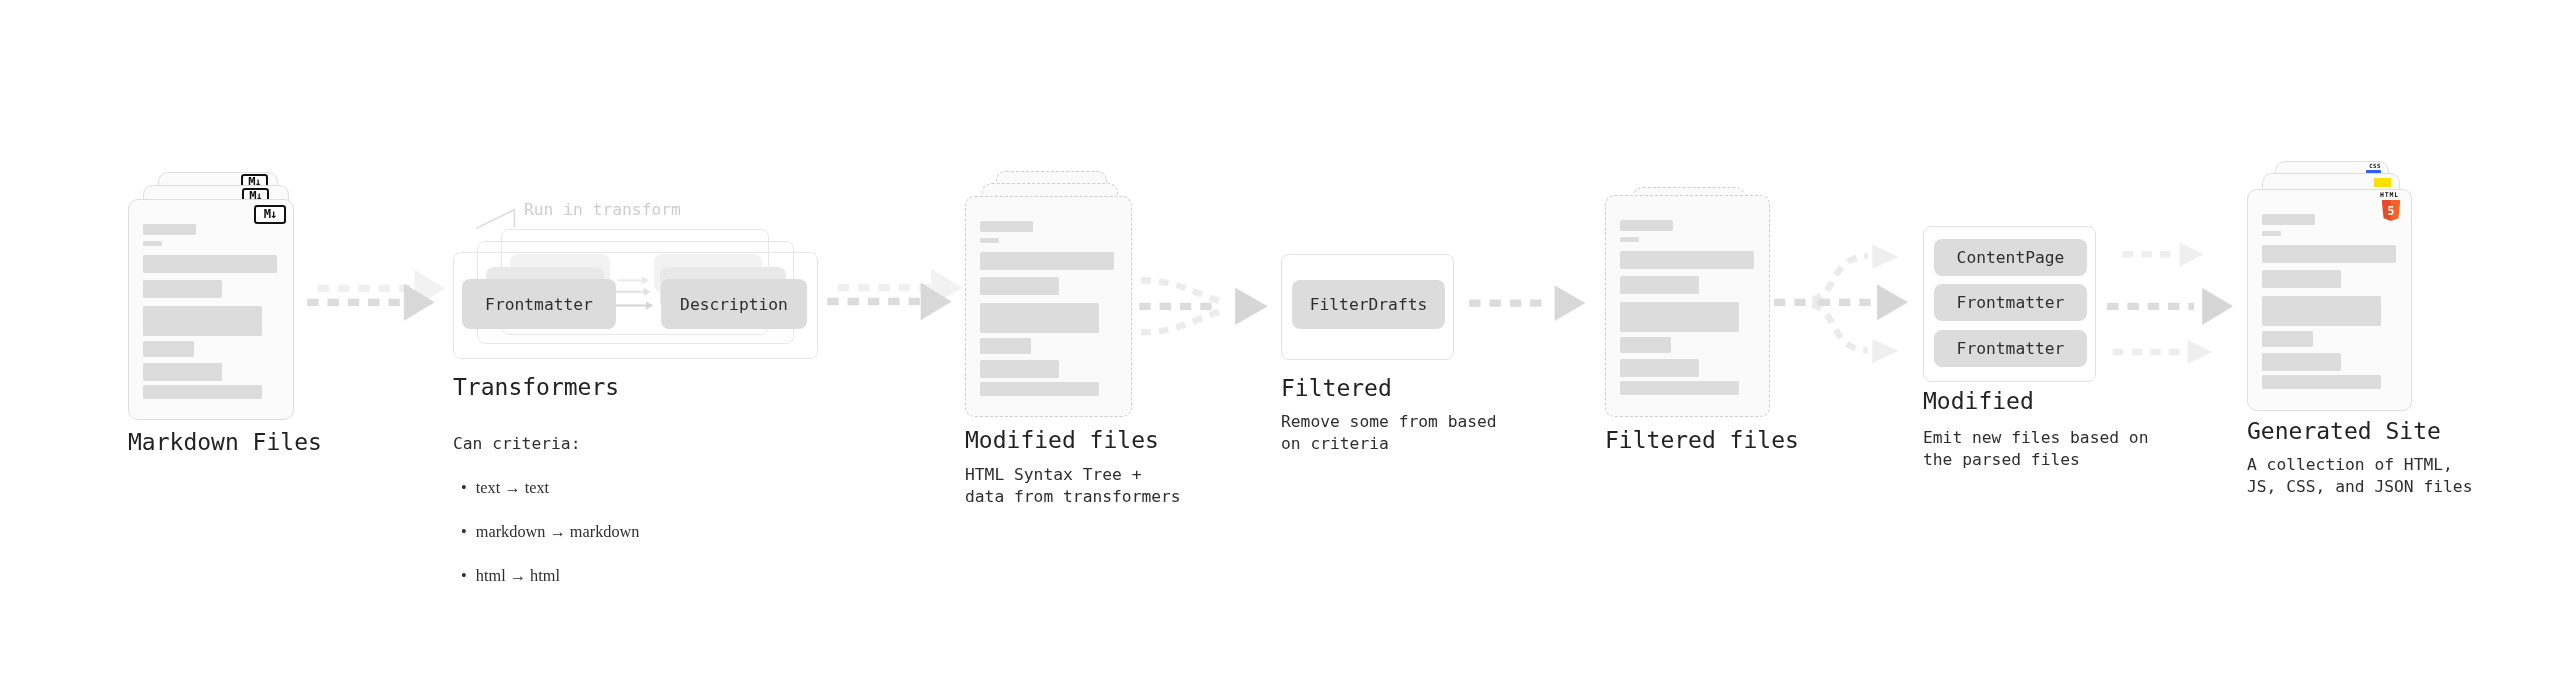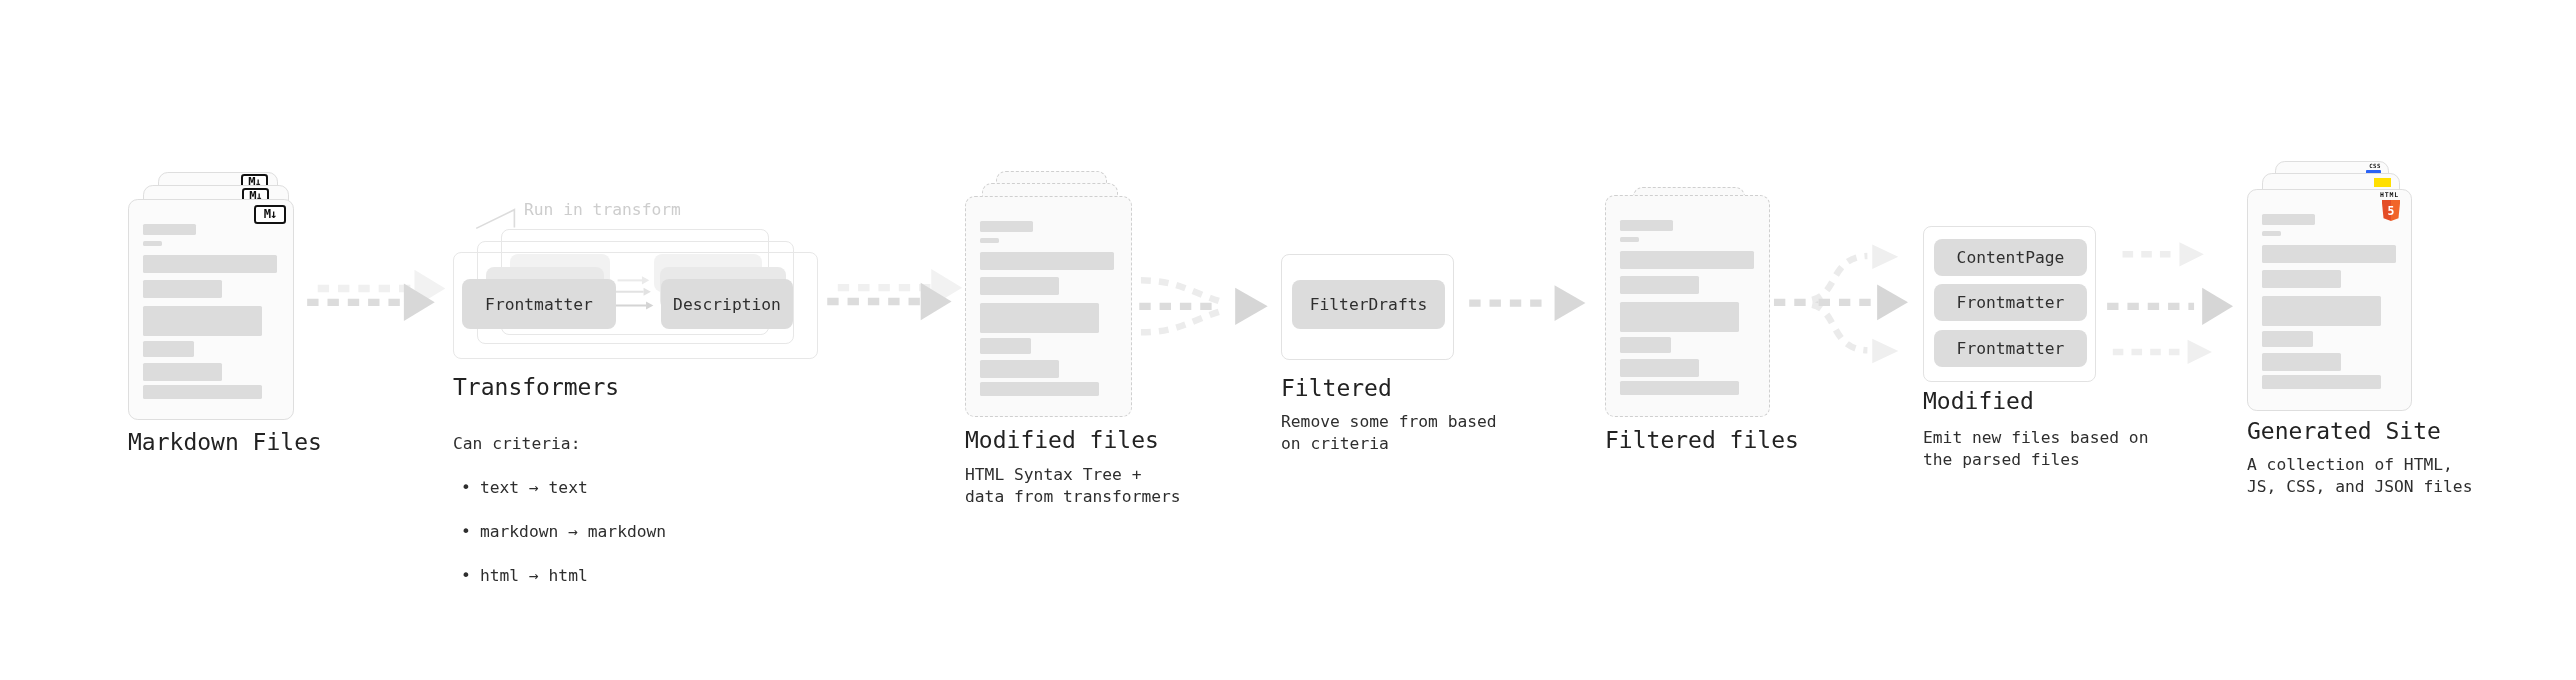--- a/index.html
+++ b/index.html
@@ -24,21 +24,21 @@
   .gbox { position:absolute; background:#dcdcdc; border-radius:8.1px; display:flex; align-items:center; justify-content:center;
           font-size:16.3px; font-weight:500; color:#2f2f2f; }
   .echo { position:absolute; border-radius:8.1px; }
   .echo.e1 { background:#f2f2f2; }
   .echo.e2 { background:#e9e9e9; }
 
   
   .stage-title { position:absolute; font-size:23px; font-weight:500; color:#222222; white-space:nowrap; }
   .stage-note  { position:absolute; font-size:16.3px; line-height:22px; color:#2e2e2e; white-space:pre-line; }
   .annotation  { position:absolute; font-size:16.3px; color:#cdcdcd; white-space:nowrap; }
-  .bullet { display:flex; }
+  .bullet { display:flex;font-family:Liberation Serif, serif; }
   .bullet::before { content:"•"; margin:0 9px 0 8.1px; }
 
   
   .md-badge { position:absolute; background:#ffffff; border:2px solid var(--badge-black,#111); border-radius:3.3px; box-sizing:border-box;
               display:flex; align-items:center; justify-content:center;
               font-size:12.2px; font-weight:700; color:var(--badge-black,#111); letter-spacing:-1.2px; }
 
   
   .css-badge { position:absolute; text-align:center; }
   .css-badge .css-txt { font-size:5.7px; font-weight:700; color:#111; letter-spacing:0.4px; line-height:6.5px; }
@@ -143,21 +143,21 @@
     <div class="layer" style="left:453px;top:252px;width:365px;height:107px"></div>
 
     <div class="annotation" style="left:524px;top:200px">Run in transform</div>
 
     <div class="echo e1" style="left:510px;top:254px;width:100px;height:38px"></div>
     <div class="echo e2" style="left:486px;top:267px;width:118px;height:42px"></div>
     <div class="gbox" style="left:462px;top:279px;width:154px;height:50px">Frontmatter</div>
 
     <div class="echo e1" style="left:654px;top:254px;width:108px;height:38px"></div>
     <div class="echo e2" style="left:660px;top:267px;width:126px;height:42px"></div>
-    <div class="gbox" style="left:661px;top:279px;width:132px;height:50px">Description</div>
+    <div class="gbox" style="left:661px;top:279px;width:146px;height:50px">Description</div>
 
     <div class="stage-title" style="left:453px;top:374px">Transformers</div>
     <div class="stage-note" style="left:453px;top:411px">
       <div>Can criteria:</div>
       <div class="bullet"><span>text → text</span></div>
       <div class="bullet"><span>markdown → markdown</span></div>
       <div class="bullet"><span>html → html</span></div>
     </div>
   </div>
 

